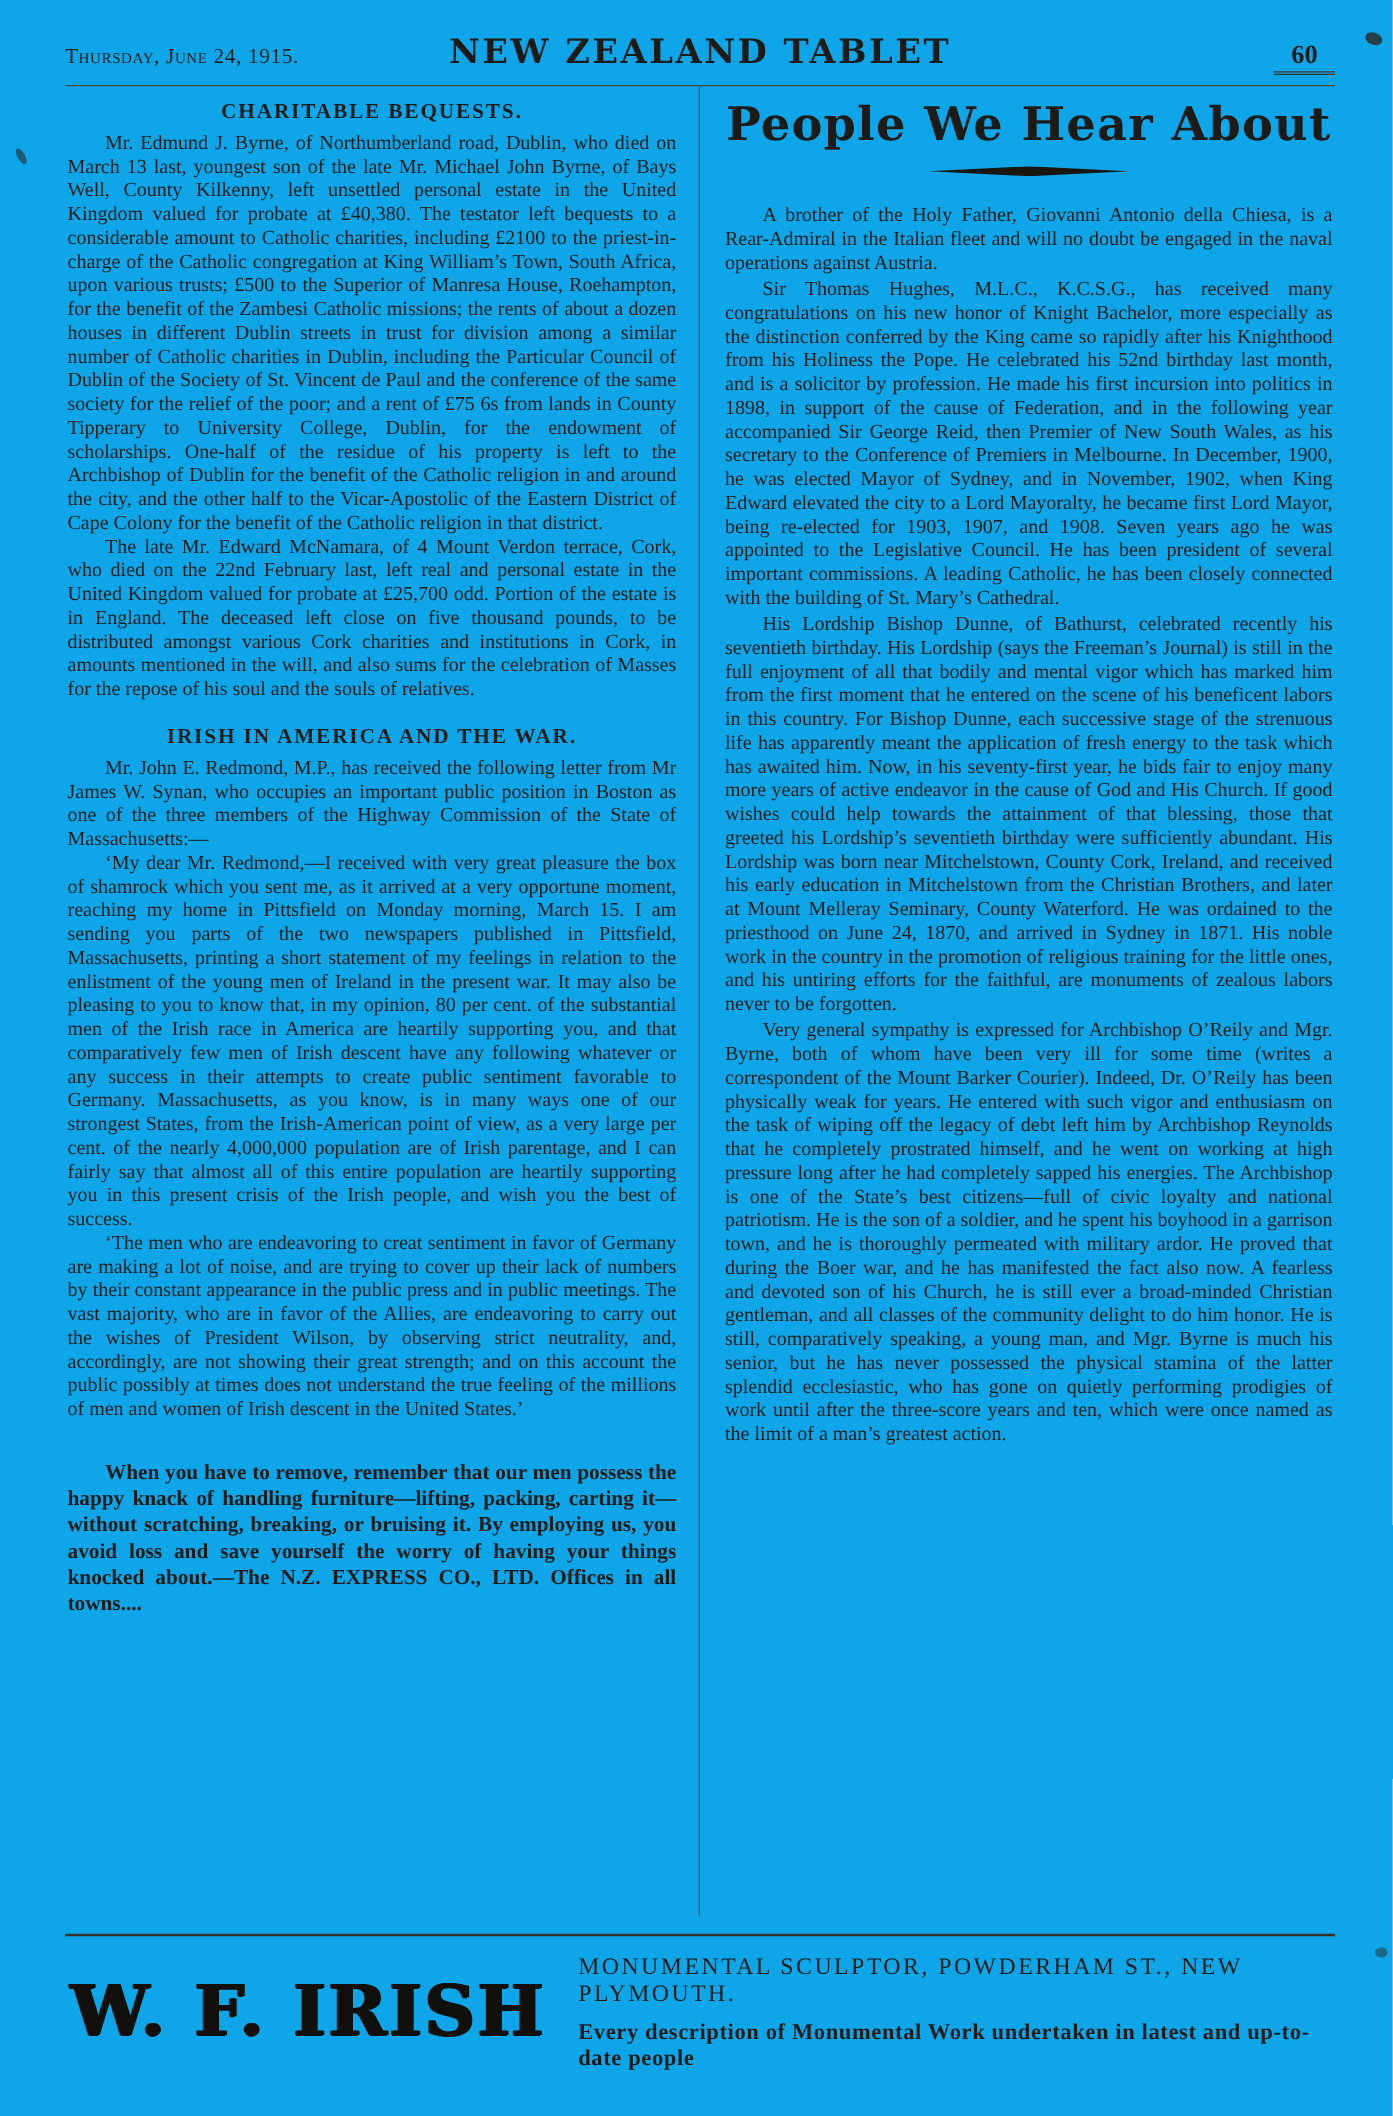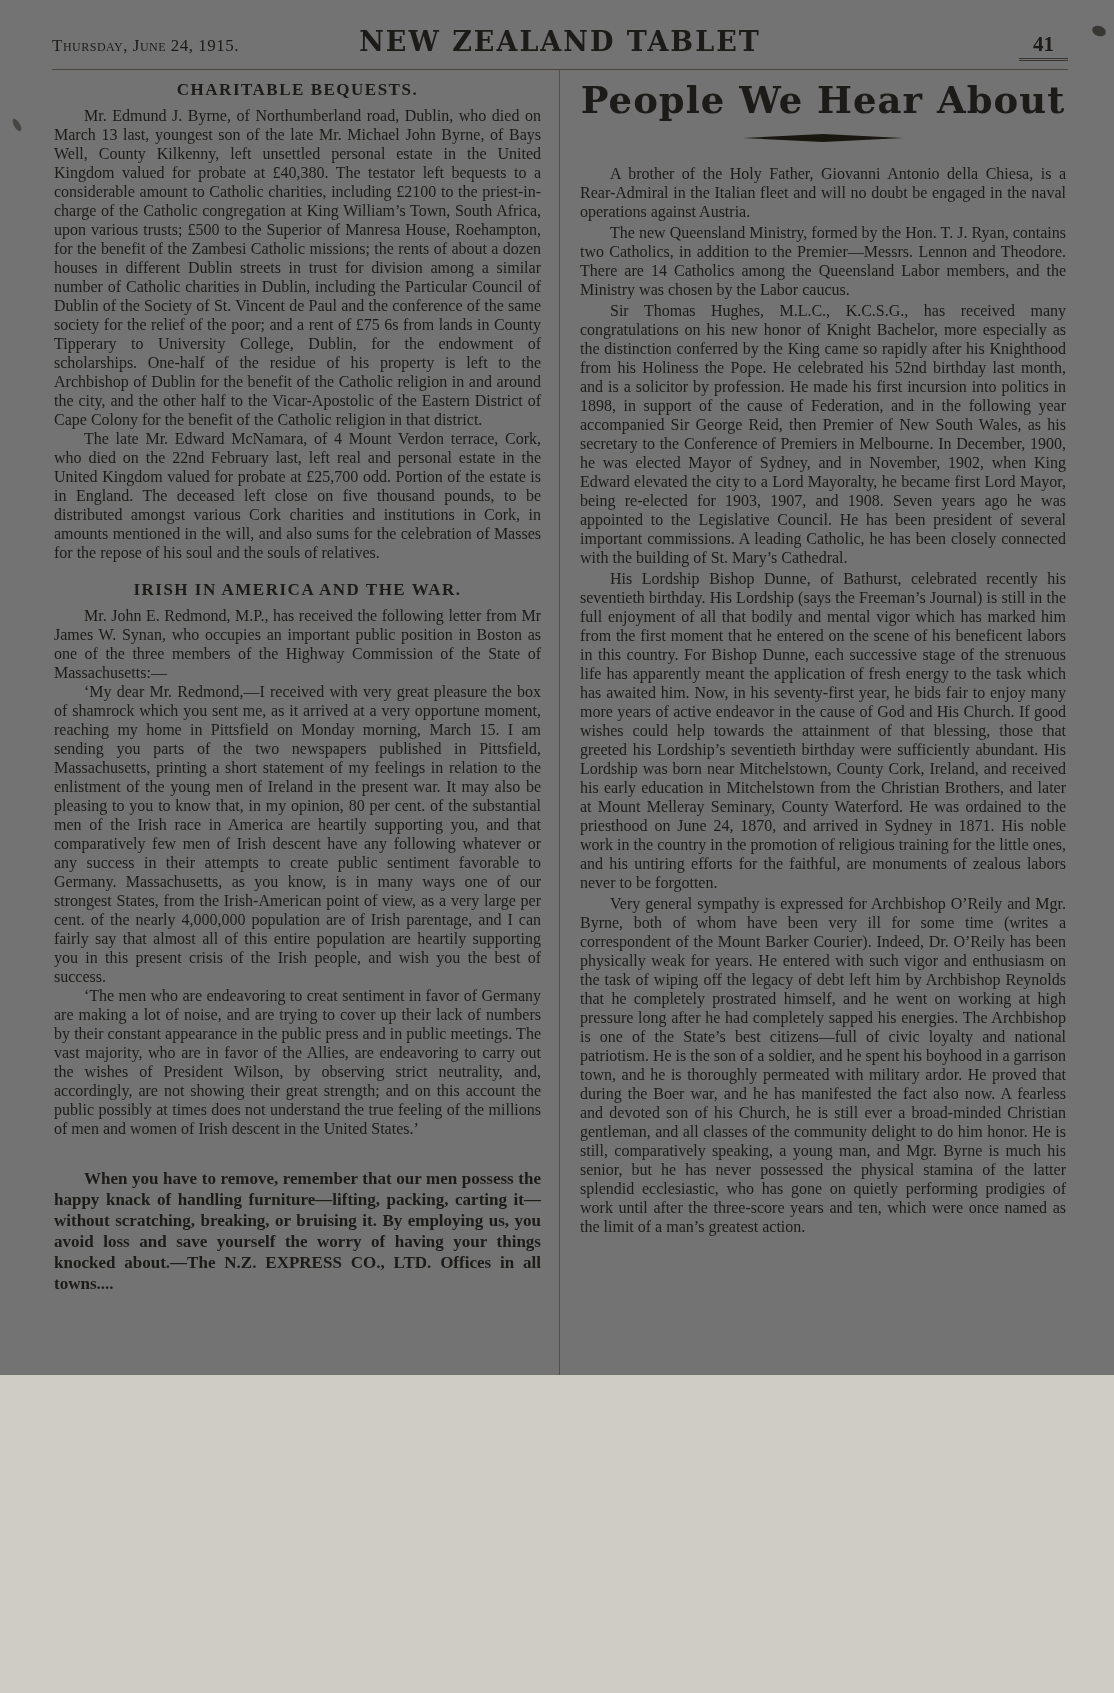--- a/index.html
+++ b/index.html
@@ -1,21 +1,21 @@
 <!DOCTYPE html>
 <html><head>
 <meta charset="utf-8">
 <style>
   html, body { margin: 0; padding: 0; background: #cfccc4; }
   .page {
     position: relative;
     width: 1114px;
-    height: 1375px;
+    height: 1693px;
     margin: 0 auto;
-    background: #737373;
+    background: #0ea5e9;
     box-sizing: border-box;
     padding: 26px 46px 0 52px;
     font-family: "Liberation Serif", "DejaVu Serif", serif;
     color: #1c1b18;
     overflow: hidden;
   }
   
   .masthead-row {
     display: grid;
     grid-template-columns: 1fr auto 1fr;
@@ -136,21 +136,21 @@
 
 <div class="page">
 
   <span class="artifact a1"></span>
   <span class="artifact a2"></span>
   <span class="artifact a3"></span>
 
   <header class="masthead-row">
     <span class="issue-date">Thursday, June 24, 1915.</span>
     <span class="masthead-title">NEW ZEALAND TABLET</span>
-    <span class="page-number">41</span>
+    <span class="page-number">60</span>
   </header>
 
   <div class="columns">
 
     <div class="col col-left">
       <h2 class="article-heading first">CHARITABLE BEQUESTS.</h2>
       <p>Mr. Edmund J. Byrne, of Northumberland road, Dublin, who died on March 13 last, youngest son of the late Mr. Michael John Byrne, of Bays Well, County Kilkenny, left unsettled personal estate in the United Kingdom valued for probate at £40,380.  The testator left bequests to a considerable amount to Catholic charities, including £2100 to the priest-in-charge of the Catholic congregation at King William’s Town, South Africa, upon various trusts; £500 to the Superior of Manresa House, Roehampton, for the benefit of the Zambesi Catholic missions; the rents of about a dozen houses in different Dublin streets in trust for division among a similar number of Catholic charities in Dublin, including the Particular Council of Dublin of the Society of St. Vincent de Paul and the conference of the same society for the relief of the poor; and a rent of £75 6s from lands in County Tipperary to University College, Dublin, for the endowment of scholarships.  One-half of the residue of his property is left to the Archbishop of Dublin for the benefit of the Catholic religion in and around the city, and the other half to the Vicar-Apostolic of the Eastern District of Cape Colony for the benefit of the Catholic religion in that district.</p>
       <p>The late Mr. Edward McNamara, of 4 Mount Verdon terrace, Cork, who died on the 22nd February last, left real and personal estate in the United Kingdom valued for probate at £25,700 odd.  Portion of the estate is in England.  The deceased left close on five thousand pounds, to be distributed amongst various Cork charities and institutions in Cork, in amounts mentioned in the will, and also sums for the celebration of Masses for the repose of his soul and the souls of relatives.</p>
 
       <h2 class="article-heading">IRISH IN AMERICA AND THE WAR.</h2>
@@ -158,21 +158,20 @@
       <p>‘My dear Mr. Redmond,—I received with very great pleasure the box of shamrock which you sent me, as it arrived at a very opportune moment, reaching my home in Pittsfield on Monday morning, March 15. I am sending you parts of the two newspapers published in Pittsfield, Massachusetts, printing a short statement of my feelings in relation to the enlistment of the young men of Ireland in the present war.  It may also be pleasing to you to know that, in my opinion, 80 per cent. of the substantial men of the Irish race in America are heartily supporting you, and that comparatively few men of Irish descent have any following whatever or any success in their attempts to create public sentiment favorable to Germany.  Massachusetts, as you know, is in many ways one of our strongest States, from the Irish-American point of view, as a very large per cent. of the nearly 4,000,000 population are of Irish parentage, and I can fairly say that almost all of this entire population are heartily supporting you in this present crisis of the Irish people, and wish you the best of success.</p>
       <p>‘The men who are endeavoring to creat sentiment in favor of Germany are making a lot of noise, and are trying to cover up their lack of numbers by their constant appearance in the public press and in public meetings.  The vast majority, who are in favor of the Allies, are endeavoring to carry out the wishes of President Wilson, by observing strict neutrality, and, accordingly, are not showing their great strength; and on this account the public possibly at times does not understand the true feeling of the millions of men and women of Irish descent in the United States.’</p>
 
       <p class="express-ad">When you have to remove, remember that our men possess the happy knack of handling furniture—lifting, packing, carting it—without scratching, breaking, or bruising it.  By employing us, you avoid loss and save yourself the worry of having your things knocked about.—The N.Z. EXPRESS CO., LTD. Offices in all towns....</p>
     </div>
 
     <div class="col col-right">
       <h1 class="feature-title">People We Hear About</h1>
       <div class="ornament"></div>
       <p class="rc-par">A brother of the Holy Father, Giovanni Antonio della Chiesa, is a Rear-Admiral in the Italian fleet and will no doubt be engaged in the naval operations against Austria.</p>
-      <p class="rc-par">The new Queensland Ministry, formed by the Hon. T. J. Ryan, contains two Catholics, in addition to the Premier—Messrs. Lennon and Theodore.   There are 14 Catholics among the Queensland Labor members, and the Ministry was chosen by the Labor caucus.</p>
       <p class="rc-par">Sir Thomas Hughes, M.L.C., K.C.S.G., has received many congratulations on his new honor of Knight Bachelor, more especially as the distinction conferred by the King came so rapidly after his Knighthood from his Holiness the Pope.  He celebrated his 52nd birthday last month, and is a solicitor by profession.  He made his first incursion into politics in 1898, in support of the cause of Federation, and in the following year accompanied Sir George Reid, then Premier of New South Wales, as his secretary to the Conference of Premiers in Melbourne.  In December, 1900, he was elected Mayor of Sydney, and in November, 1902, when King Edward elevated the city to a Lord Mayoralty, he became first Lord Mayor, being re-elected for 1903, 1907, and 1908.  Seven years ago he was appointed to the Legislative Council.  He has been president of several important commissions.  A leading Catholic, he has been closely connected with the building of St. Mary’s Cathedral.</p>
       <p class="rc-par">His Lordship Bishop Dunne, of Bathurst, celebrated recently his seventieth birthday.  His Lordship (says the Freeman’s Journal) is still in the full enjoyment of all that bodily and mental vigor which has marked him from the first moment that he entered on the scene of his beneficent labors in this country. For Bishop Dunne, each successive stage of the strenuous life has apparently meant the application of fresh energy to the task which has awaited him.  Now, in his seventy-first year, he bids fair to enjoy many more years of active endeavor in the cause of God and His Church.  If good wishes could help towards the attainment of that blessing, those that greeted his Lordship’s seventieth birthday were sufficiently abundant.  His Lordship was born near Mitchelstown, County Cork, Ireland, and received his early education in Mitchelstown from the Christian Brothers, and later at Mount Melleray Seminary, County Waterford.  He was ordained to the priesthood on June 24, 1870, and arrived in Sydney in 1871.  His noble work in the country in the promotion of religious training for the little ones, and his untiring efforts for the faithful, are monuments of zealous labors never to be forgotten.</p>
       <p class="rc-par">Very general sympathy is expressed for Archbishop O’Reily and Mgr. Byrne, both of whom have been very ill for some time (writes a correspondent of the Mount Barker Courier).   Indeed, Dr. O’Reily has been physically weak for years.  He entered with such vigor and enthusiasm on the task of wiping off the legacy of debt left him by Archbishop Reynolds that he completely prostrated himself, and he went on working at high pressure long after he had completely sapped his energies.   The Archbishop is one of the State’s best citizens—full of civic loyalty and national patriotism.  He is the son of a soldier, and he spent his boyhood in a garrison town, and he is thoroughly permeated with military ardor.   He proved that during the Boer war, and he has manifested the fact also now.   A fearless and devoted son of his Church, he is still ever a broad-minded Christian gentleman, and all classes of the community delight to do him honor.   He is still, comparatively speaking, a young man, and Mgr. Byrne is much his senior, but he has never possessed the physical stamina of the latter splendid ecclesiastic, who has gone on quietly performing prodigies of work until after the three-score years and ten, which were once named as the limit of a man’s greatest action.</p>
     </div>
 
   </div>
 
   <footer class="page-footer">
     <div class="advertiser-name">W. F. IRISH</div>
     <div class="footer-lines">

